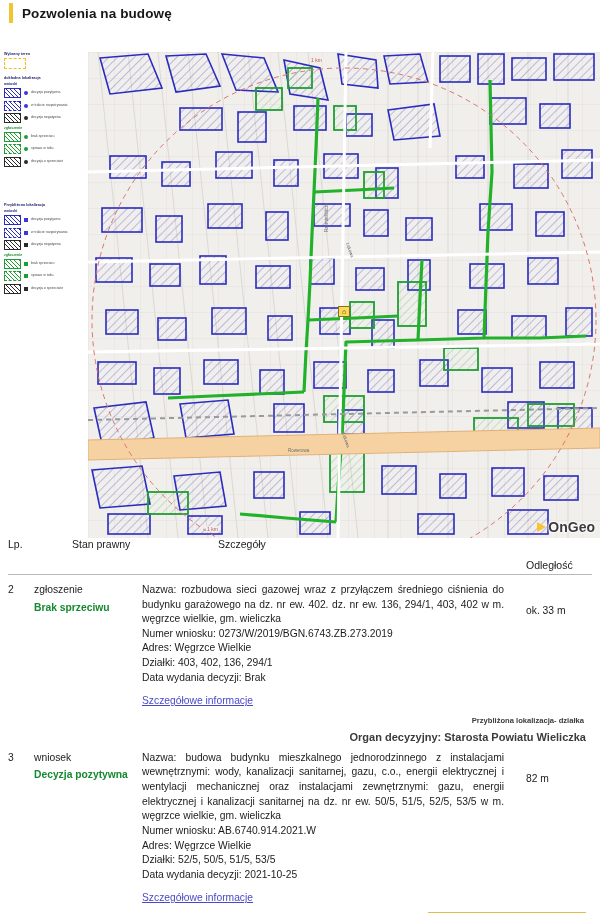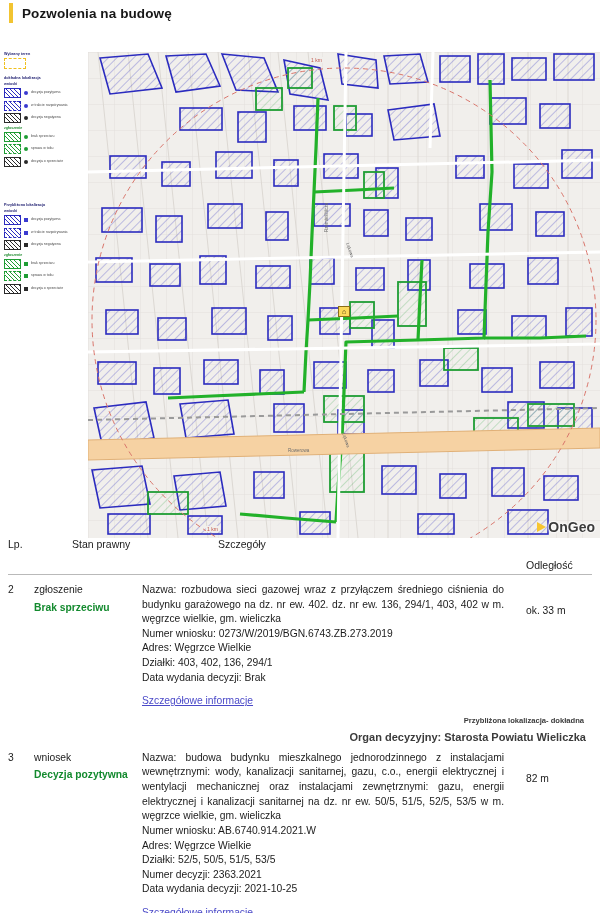--- a/index.html
+++ b/index.html
@@ -472,36 +472,35 @@
       <div class="det-line det-name">Nazwa: rozbudowa sieci gazowej wraz z przyłączem średniego ciśnienia do budynku garażowego na dz. nr ew. 402. dz. nr ew. 136, 294/1, 403, 402 w m. węgrzce wielkie, gm. wieliczka</div>
       <div class="det-line">Numer wniosku: 0273/W/2019/BGN.6743.ZB.273.2019</div>
       <div class="det-line">Adres: Węgrzce Wielkie</div>
       <div class="det-line">Działki: 403, 402, 136, 294/1</div>
       <div class="det-line">Data wydania decyzji: Brak</div>
       <a class="link" href="#">Szczegółowe informacje</a>
     </div>
     <div class="c-odl">ok. 33 m</div>
   </div>
   <div class="row-footer">
-    <span class="loc-tag">Przybliżona lokalizacja- dokładna</span>
+    <span class="loc-tag">Przybliżona lokalizacja- działka</span>
   </div>
   <div class="organ">Organ decyzyjny: Starosta Powiatu Wieliczka</div>
 
   <div class="row">
     <div class="c-lp">3</div>
     <div class="c-stan">
       <div class="stan-type">wniosek</div>
       <div class="stan-status">Decyzja pozytywna</div>
     </div>
     <div class="c-szcz">
       <div class="det-line det-name">Nazwa: budowa budynku mieszkalnego jednorodzinnego z instalacjami wewnętrznymi: wody, kanalizacji sanitarnej, gazu, c.o., energii elektrycznej i wentylacji mechanicznej oraz instalacjami zewnętrznymi: gazu, energii elektrycznej i kanalizacji sanitarnej na dz. nr ew. 50/5, 51/5, 52/5, 53/5 w m. węgrzce wielkie, gm. wieliczka</div>
       <div class="det-line">Numer wniosku: AB.6740.914.2021.W</div>
       <div class="det-line">Adres: Węgrzce Wielkie</div>
       <div class="det-line">Działki: 52/5, 50/5, 51/5, 53/5</div>
-      <div class="det-line">Numer decyzji: 2363.2021</div>
       <div class="det-line">Data wydania decyzji: 2021-10-25</div>
       <a class="link" href="#">Szczegółowe informacje</a>
     </div>
     <div class="c-odl">82 m</div>
   </div>
   <div class="row-footer">
     <span class="loc-tag boxed">Dokładna lokalizacja- działka</span>
   </div>
   <div class="organ">Organ decyzyjny: Starosta Powiatu Wieliczka</div>
 </div>

